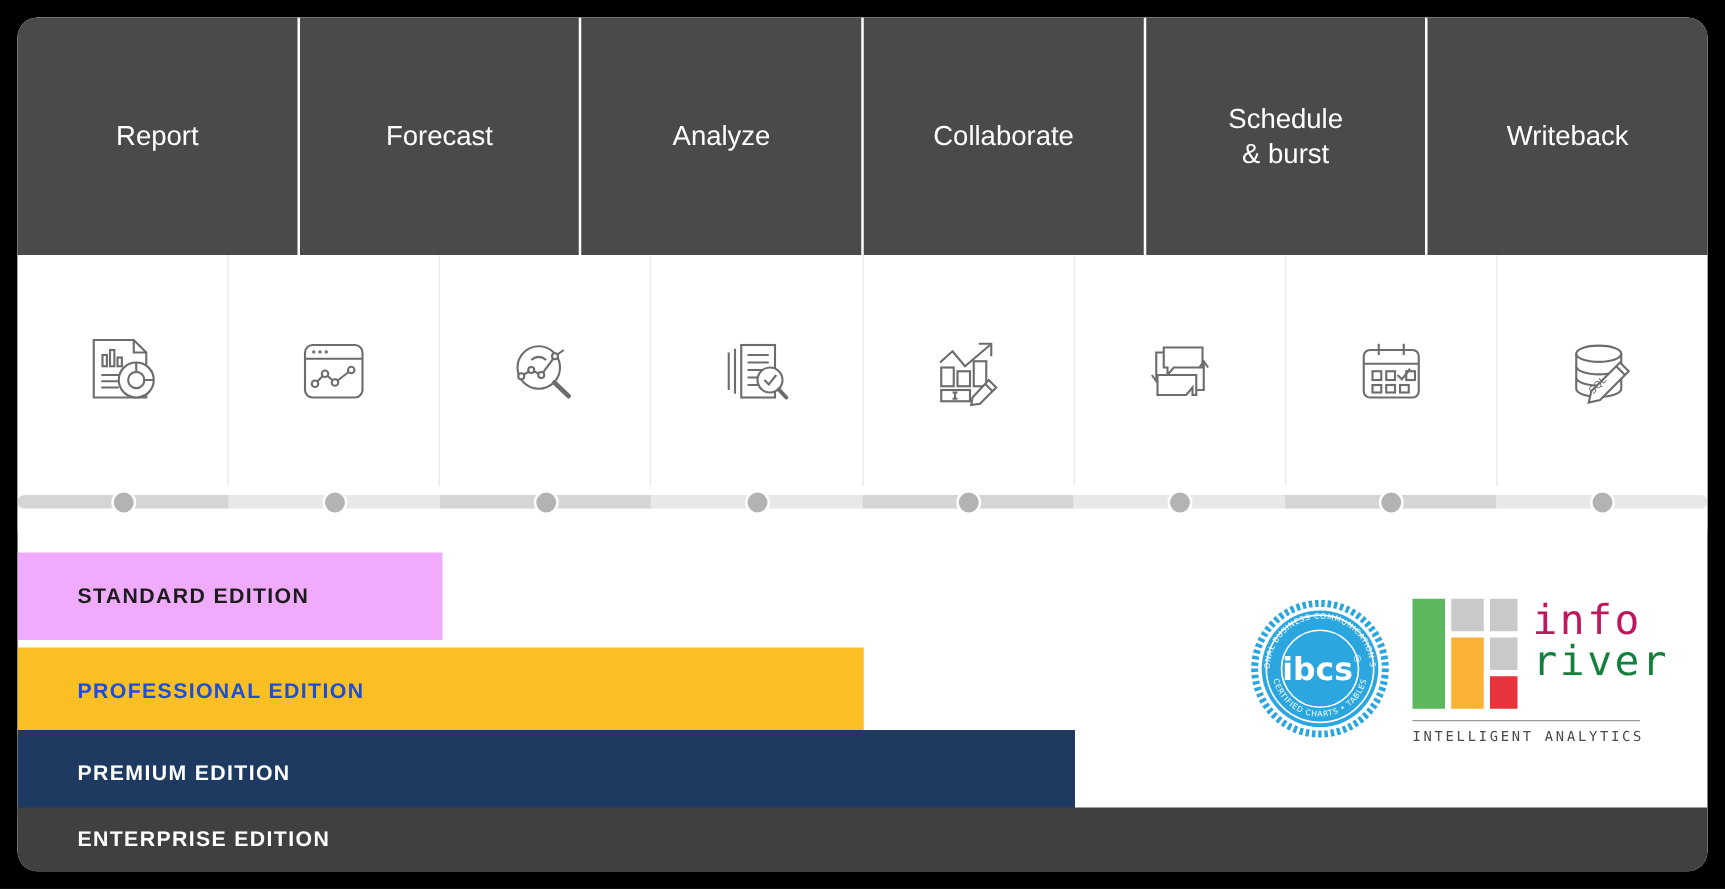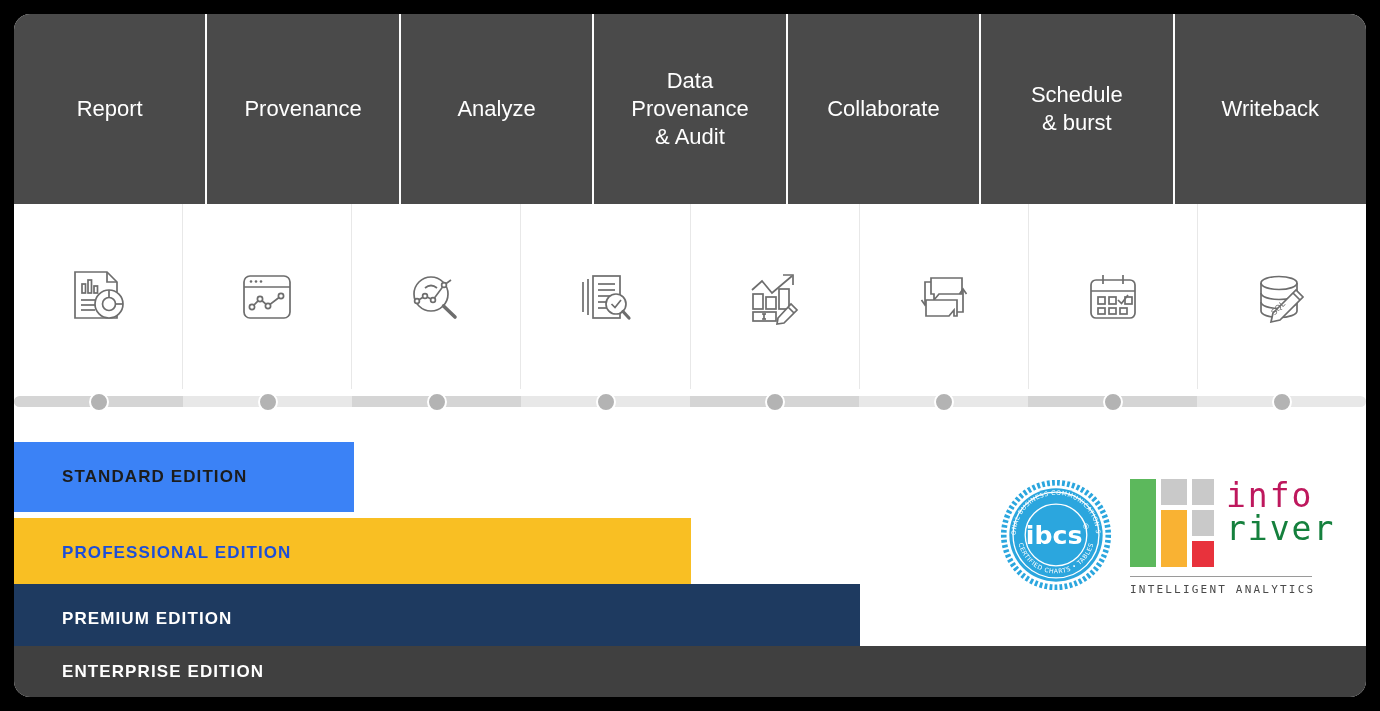--- a/index.html
+++ b/index.html
@@ -195,25 +195,22 @@
     color: #4a4a4a;
   }
 </style>
 </head>
 <body>
 
 <div class="card" style="background: rgb(255, 255, 255);">
 
   <div class="header-row" style="background: rgb(74, 74, 74);">
     <div class="header-cell">Report</div>
-    <div class="header-cell">Provenance</div>
+    <div class="header-cell">Forecast</div>
     <div class="header-cell">Analyze</div>
-    <div class="header-cell">Data
-Provenance
-&amp; Audit</div>
     <div class="header-cell">Collaborate</div>
     <div class="header-cell">Schedule
 &amp; burst</div>
     <div class="header-cell">Writeback</div>
   </div>
 
   <div class="icon-row">
 
     <div class="icon-cell">
       <span>
@@ -382,21 +379,21 @@
       <div class="dot-cell">
           <span class="dot" style="background: rgb(179, 179, 179);"></span>
         </div>
       <div class="dot-cell">
           <span class="dot" style="background: rgb(179, 179, 179);"></span>
         </div>
     </div>
   </div>
 
   <div class="editions">
-    <div class="edition-bar" style="width: 340px; top: 17px; height: 70px; background: #3b82f6; color: rgb(28, 28, 28);">
+    <div class="edition-bar" style="width: 340px; top: 17px; height: 70px; background: #f0abfc; color: rgb(28, 28, 28);">
       <span>STANDARD EDITION</span>
     </div>
     <div class="edition-bar" style="width: 677px; top: 93px; height: 70px; background: rgb(249, 191, 35); color: #1d4ed8;">
       <span>PROFESSIONAL EDITION</span>
     </div>
     <div class="edition-bar" style="width: 846px; top: 159px; height: 70px; background: rgb(30, 58, 96); color: rgb(255, 255, 255);">
       <span>PREMIUM EDITION</span>
     </div>
     <div class="edition-bar" style="width: 1352px; top: 221px; height: 52px; background: #404040; color: rgb(255, 255, 255);">
       <span>ENTERPRISE EDITION</span>

